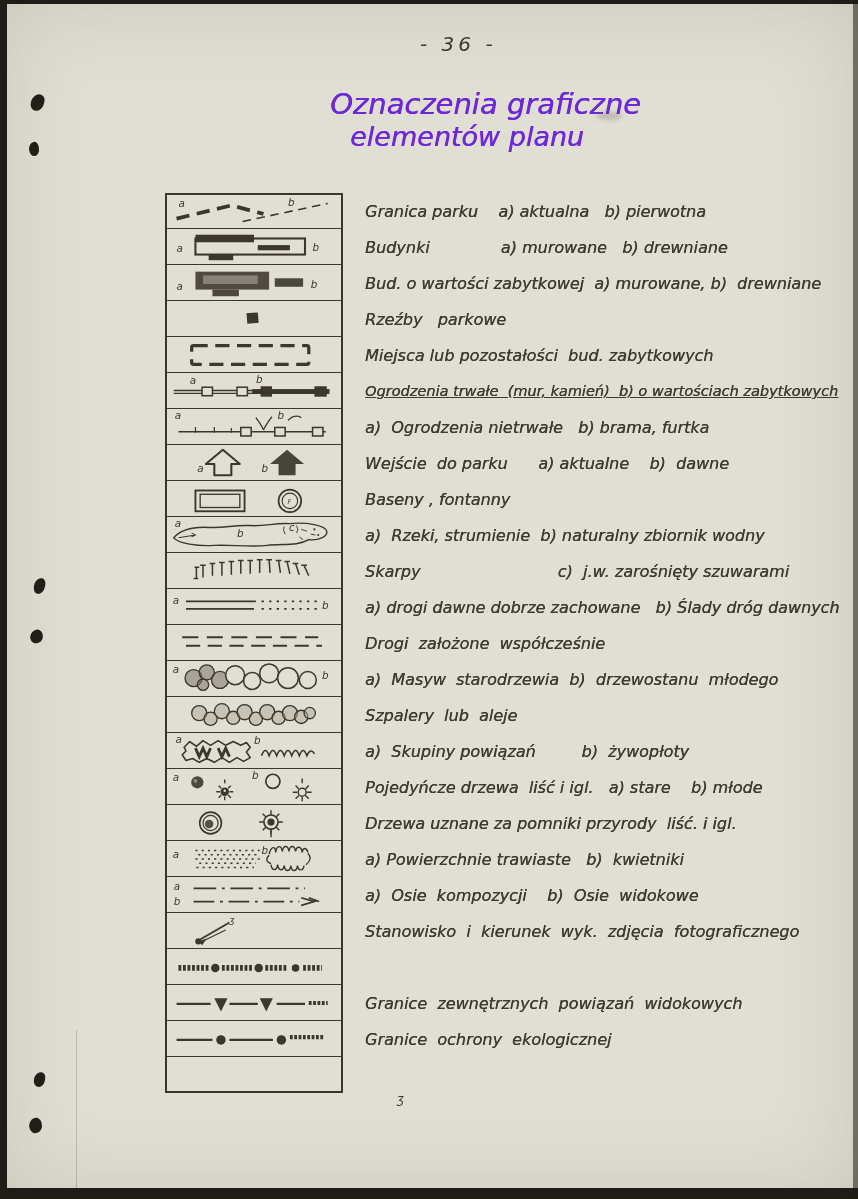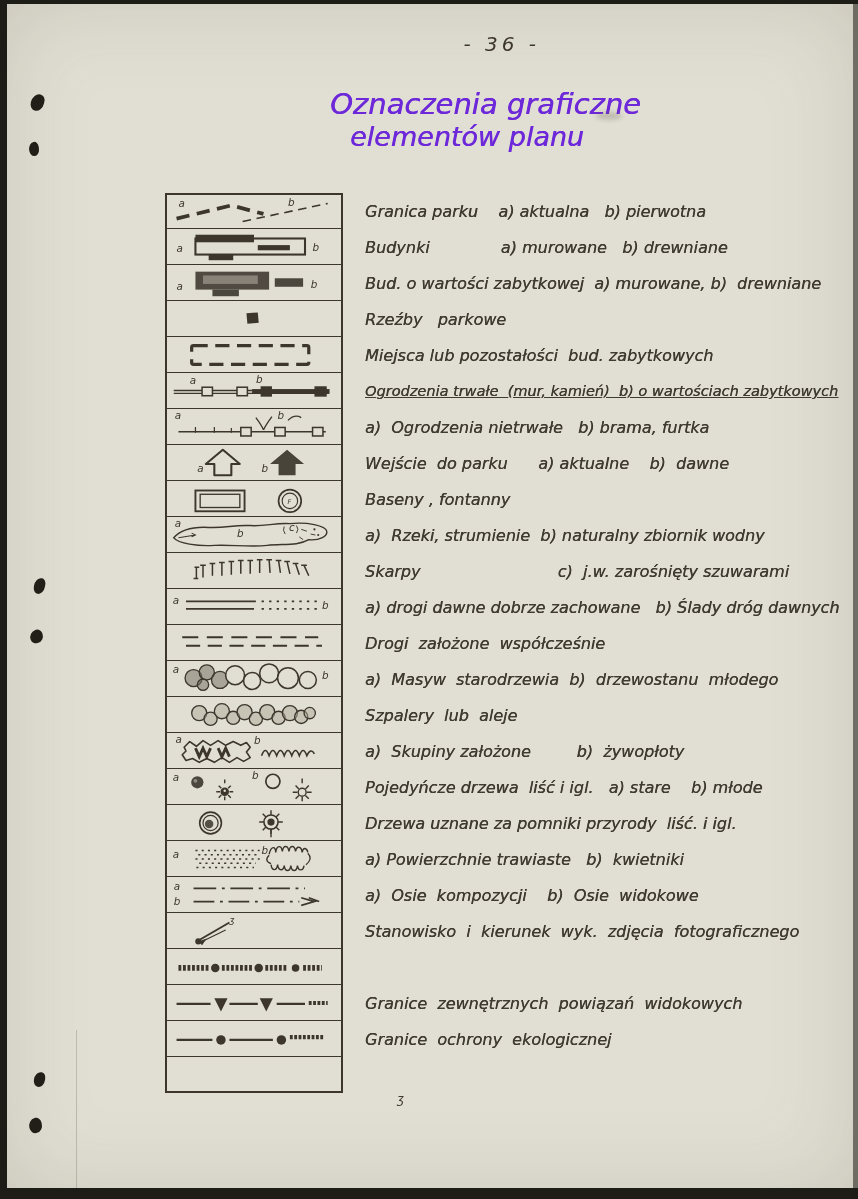--- a/index.html
+++ b/index.html
@@ -28,21 +28,21 @@
   .edge{position:absolute;background:#1d1c16;}
   .edge.left{left:0;top:0;width:7px;height:1199px;}
   .edge.top{left:0;top:0;width:858px;height:4px;}
   .edge.bottom{left:0;top:1188px;width:858px;height:11px;}
   .edge.right{left:853px;top:0;width:5px;height:1199px;opacity:.55;}
   .crease{position:absolute;left:76px;top:1030px;width:1px;height:169px;background:rgba(80,74,60,.25);}
   
   .punch{position:absolute;background:#221f18;border-radius:60% 40% 55% 45%;}
   
   .pageno{
-    position:absolute;left:420px;top:32px;width:120px;text-align:right;
+    position:absolute;left:420px;top:32px;width:120px;text-align:left;
     font-size:20px;letter-spacing:4px;color:var(--ink-strong);
     font-style:italic;white-space:pre;
   }
   .title{position:absolute;left:330px;top:88px;color:#6d28d9;font-style:italic;line-height:1.15;}
   .title .l1{font-size:29px;text-shadow:.5px 0 currentColor;}
   .title .l2{font-size:27px;padding-left:20px;text-shadow:.5px 0 currentColor;}
   .smudge{position:absolute;left:596px;top:112px;width:26px;height:8px;background:rgba(90,85,70,.25);filter:blur(2px);border-radius:50%;}
   
   .legend{position:absolute;left:165px;top:193px;}
   .lrow{display:flex;height:36px;align-items:stretch;}
@@ -305,21 +305,21 @@
     <div class="lrow">
       <div class="sym-cell">
         <svg class="sym" width="172" height="34" viewBox="0 0 176 36">
           <path class="st" stroke-width="1.7" stroke-linejoin="round" d="M14 14 L20 8 L27 13 L34 7 L42 12 L50 7 L58 12 L66 8 L74 12 L80 9 L84 14 L80 19 L84 25 L77 29 L70 25 L62 30 L54 25 L46 30 L38 26 L30 30 L23 26 L16 28 L12 22 L16 18 Z"></path>
           <path class="st" stroke-width="3" d="M26 15 l4 9 l4 -9 l4 9 l4 -9 M50 15 l4 9 l4 -9 l4 9"></path>
           <path class="st" stroke-width="1.7" d="M96 23 Q100 12 104 23 Q108 12 112 23 Q116 12 120 23 Q124 12 128 23 Q132 12 136 23 Q140 12 144 23 Q148 14 152 21"></path>
           <text x="5" y="10">a</text>
           <text x="88" y="11">b</text>
         </svg>
       </div>
-      <div class="desc">a)  Skupiny założone         b)  żywopłoty</div>
+      <div class="desc">a)  Skupiny powiązań         b)  żywopłoty</div>
     </div>
 
     <div class="lrow">
       <div class="sym-cell">
         <svg class="sym" width="172" height="34" viewBox="0 0 176 36">
           <circle class="fl" cx="28" cy="13" r="6.5" opacity=".9"></circle>
           <circle cx="26" cy="11.5" r="2" fill="#e1dfd4" opacity=".45"></circle>
           <g stroke="#3c362d" stroke-width="1.5">
             <path d="M57 14 V10 M57 32 V28 M48 23 H52 M62 23 H66 M50.6 16.6 l2.8 2.8 M60.6 26.6 l2.8 2.8 M63.4 16.6 l-2.8 2.8 M53.4 26.6 l-2.8 2.8"></path>
           </g>

